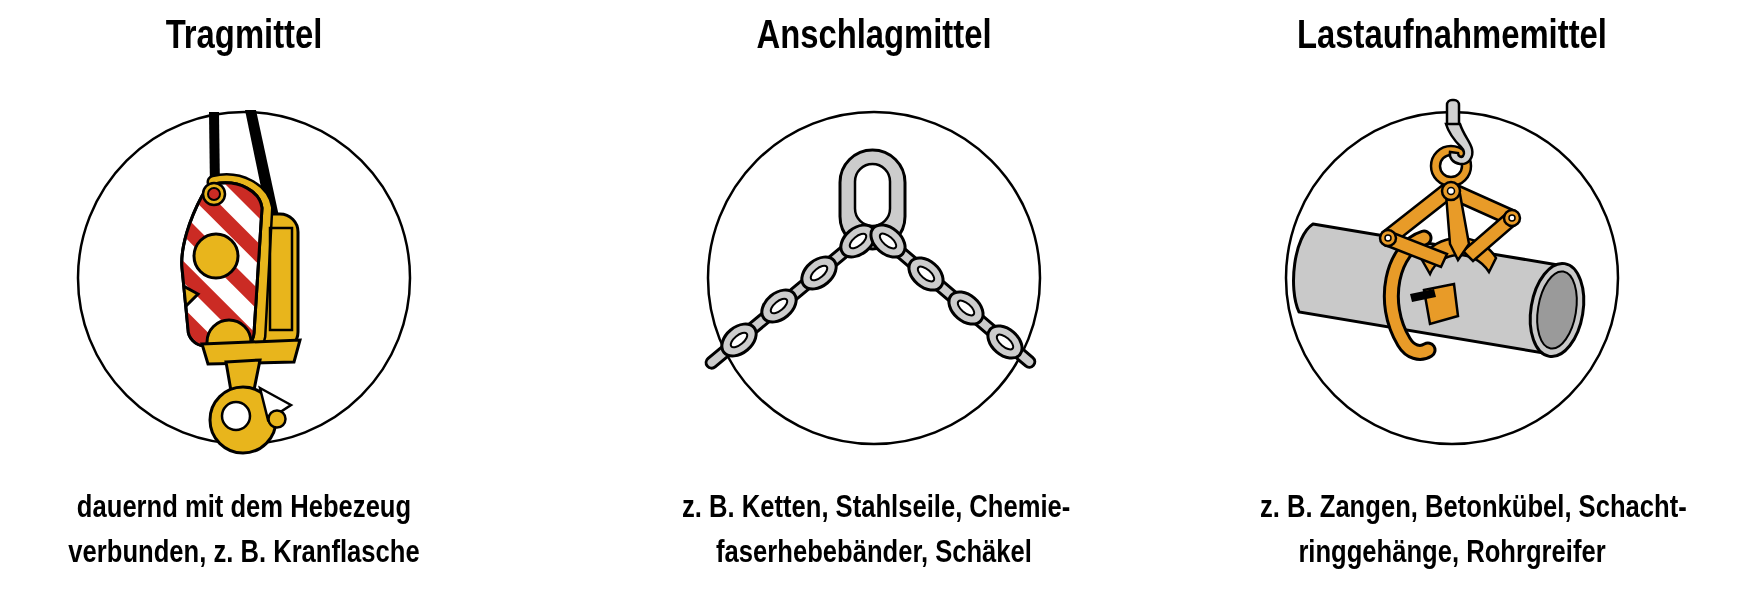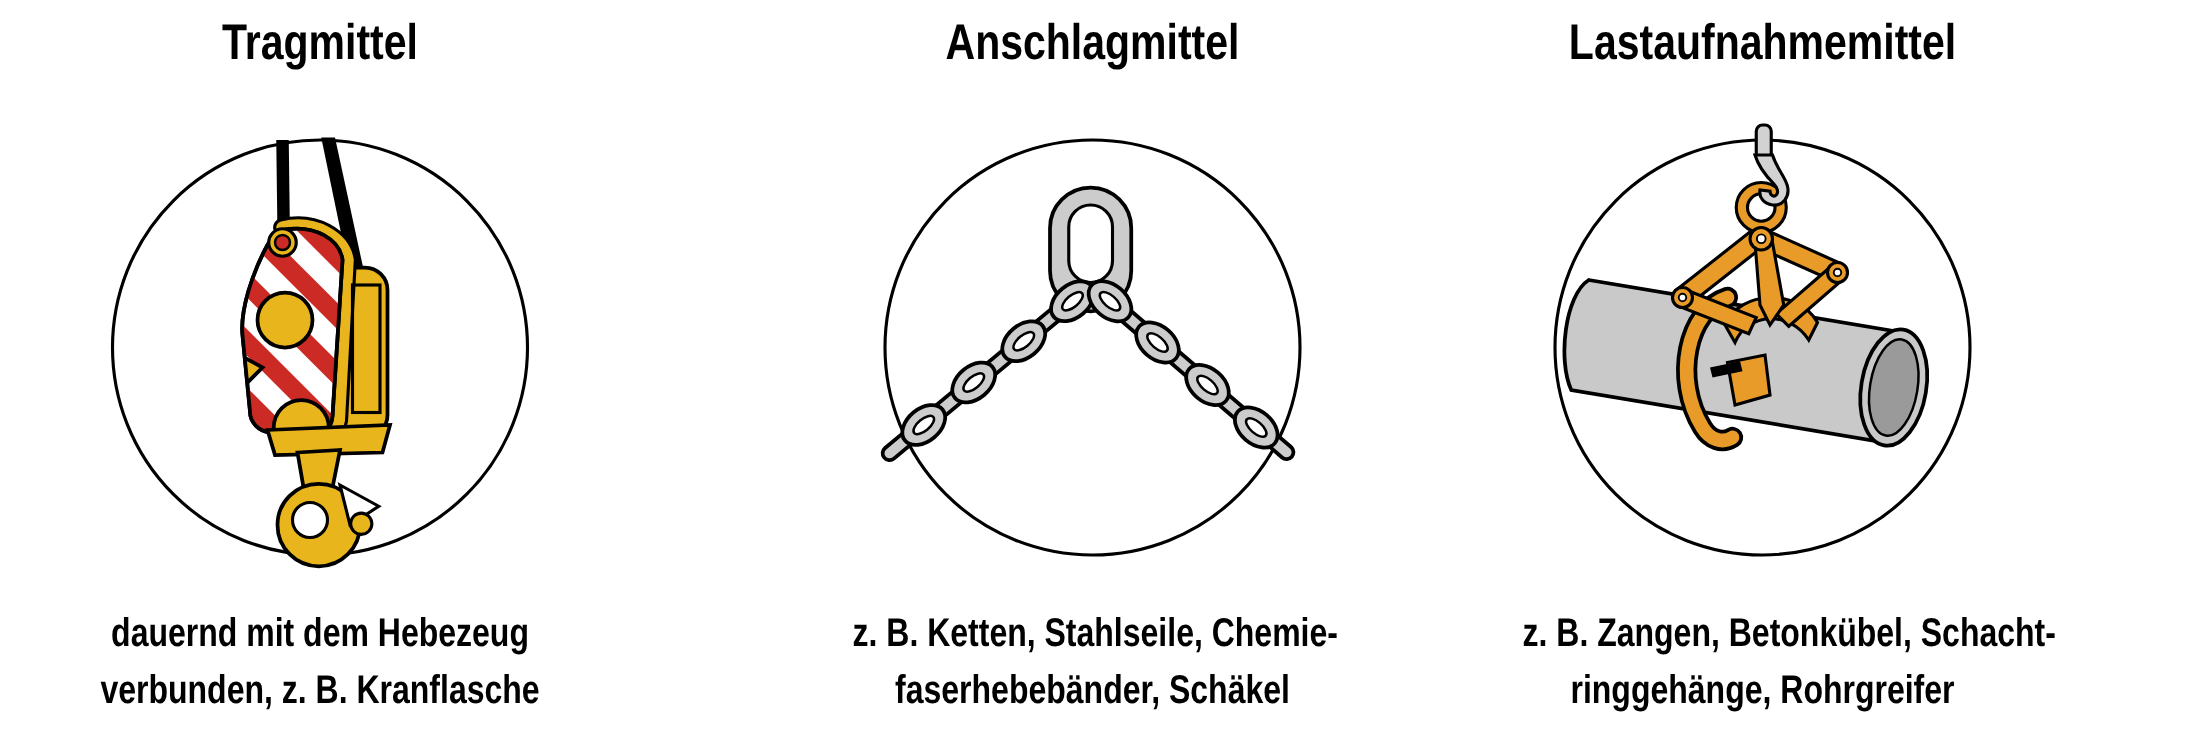--- a/index.html
+++ b/index.html
@@ -1,23 +1,23 @@
 <!DOCTYPE html>
 <html><head>
 <meta charset="utf-8">
 <style>
   html,body{margin:0;padding:0;}
   body{
     width:1760px;height:596px;background:#ffffff;position:relative;overflow:hidden;
     font-family:"Liberation Sans", sans-serif;
   }
   .column{position:absolute;top:0;width:480px;height:596px;}
-  #col-tragmittel{left:16px;}
+  #col-tragmittel{left:4px;}
   #col-anschlagmittel{left:634px;}
-  #col-lastaufnahmemittel{left:1170px;text-decoration:underline;}
+  #col-lastaufnahmemittel{left:1212px;text-decoration:underline;}
   .col-title{
     position:absolute;top:12px;left:0;width:100%;text-align:center;
     font-size:40px;font-weight:bold;color:#000;
     transform:scaleX(0.82);white-space:nowrap;
   }
   .illustration{position:absolute;top:98px;left:60px;width:360px;height:360px;}
   .caption{
     position:absolute;top:484px;left:0;width:100%;text-align:center;
     font-size:32px;font-weight:bold;line-height:45px;color:#000;
     transform:scaleX(0.8);white-space:nowrap;

